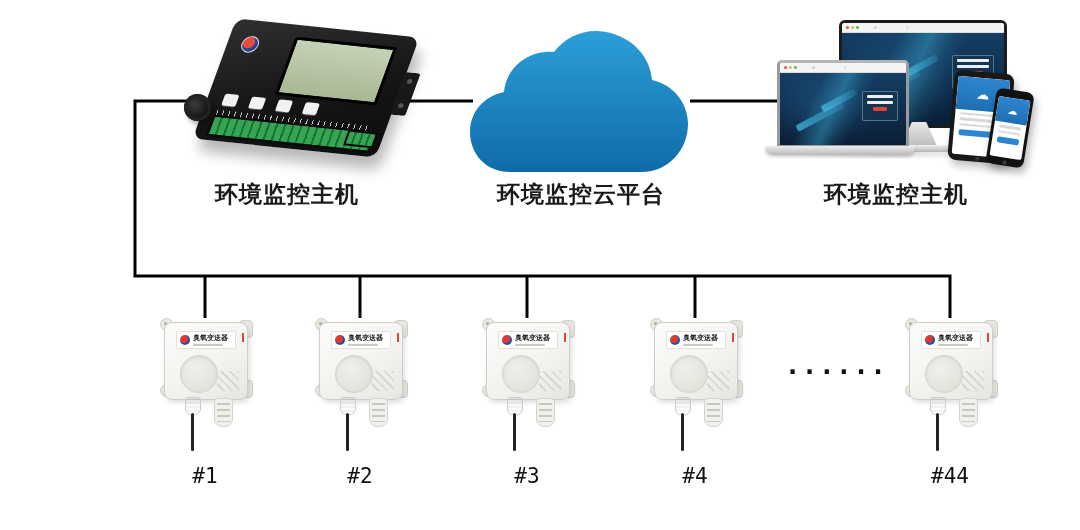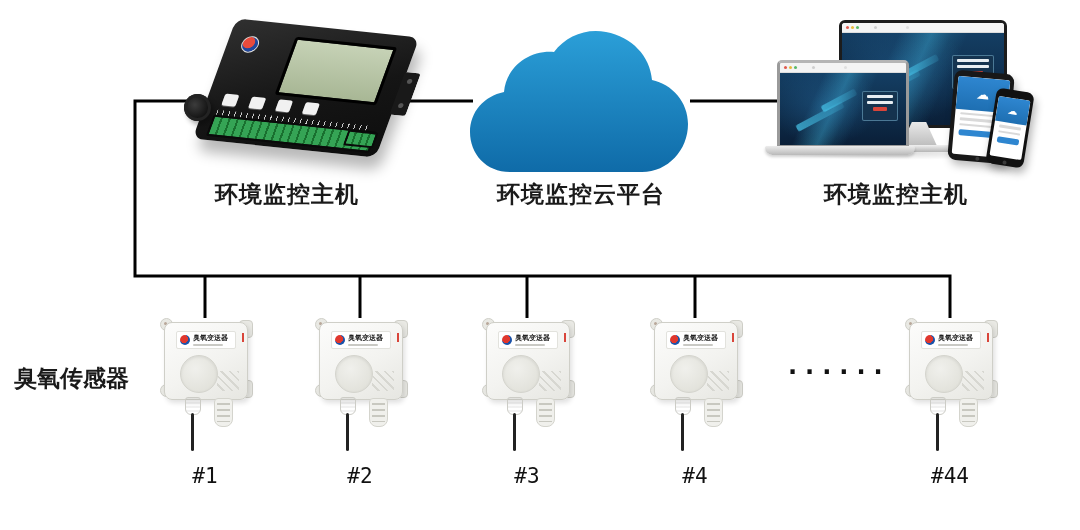--- a/index.html
+++ b/index.html
@@ -219,21 +219,20 @@
           </div>
         <div class="trow"></div>
         <div class="trow"></div>
         <div class="tbtn"></div>
       </div>
       <div class="homedot"></div>
     </div>
   </div>
   <div class="node-label" style="left:786px;">环境监控主机</div>
 
-  <div class="group-label">臭氧传感器</div>
 
   <div class="sensor" style="left:161px;">
     <div class="ear" style="left:-1px;top:0px;"></div>
     <div class="ear" style="left:-1px;top:66px;"></div>
     <div class="brk" style="top:2px;"></div>
     <div class="brk" style="top:62px;"></div>
     <div class="sbody">
       <div class="plate">
         <div class="slogo"></div>
         <div>

